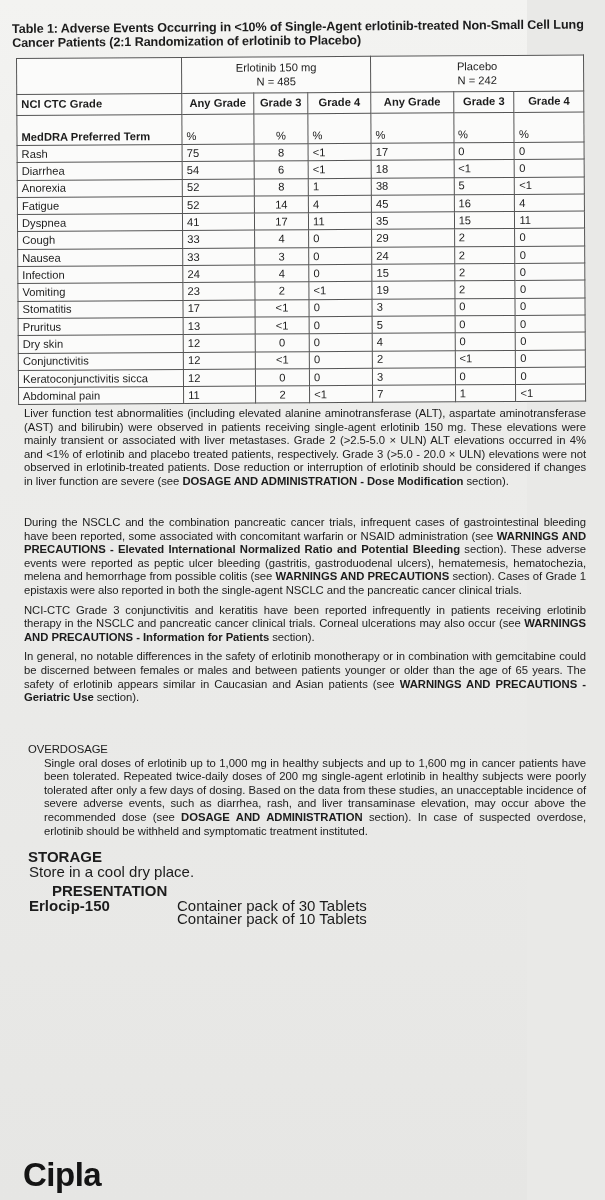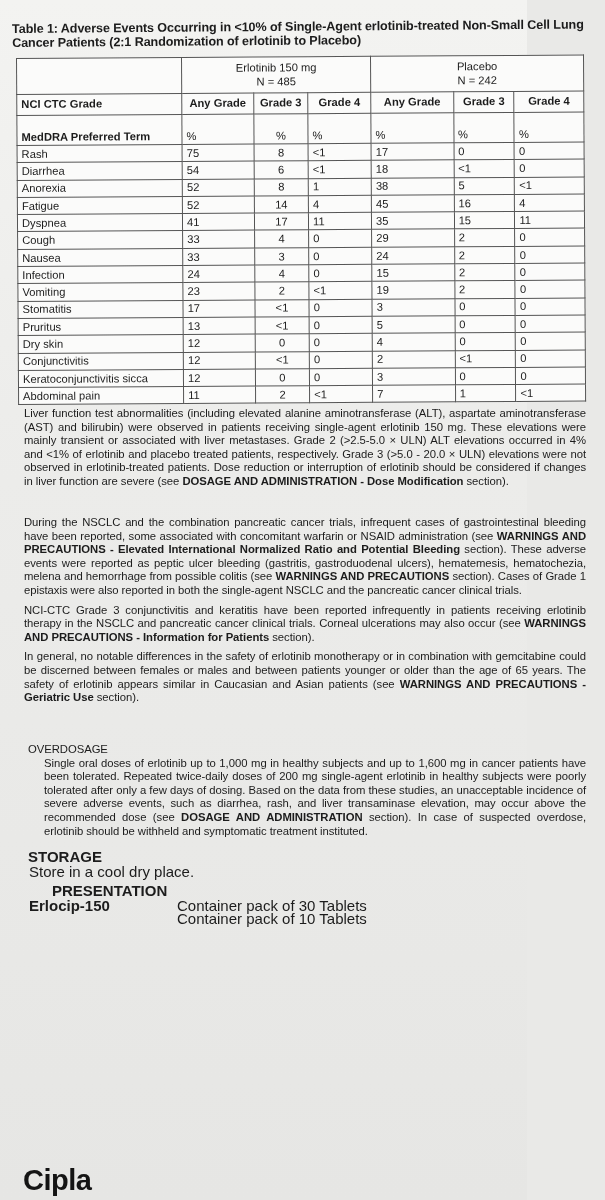--- a/index.html
+++ b/index.html
@@ -80,24 +80,23 @@
     .pres-row {
       position: absolute;
       font-size: 15px;
       line-height: 13.6px;
     }
     .logo {
       position: absolute;
       left: 23px; top: 1156px;
       font-family: "Liberation Sans", sans-serif;
       font-weight: bold;
-      font-size: 29px;
+      font-size: 33px;
       letter-spacing: -0.5px;
       color: #141414;
-      margin-top: 8px;
     }
   </style>
 </head>
 <body>
 
 <div class="page">
 
   <div class="title">
     <div>Table 1: Adverse Events Occurring in &lt;10% of Single-Agent erlotinib-treated Non-Small Cell Lung</div>
     <div>Cancer Patients (2:1 Randomization of erlotinib to Placebo)</div>

